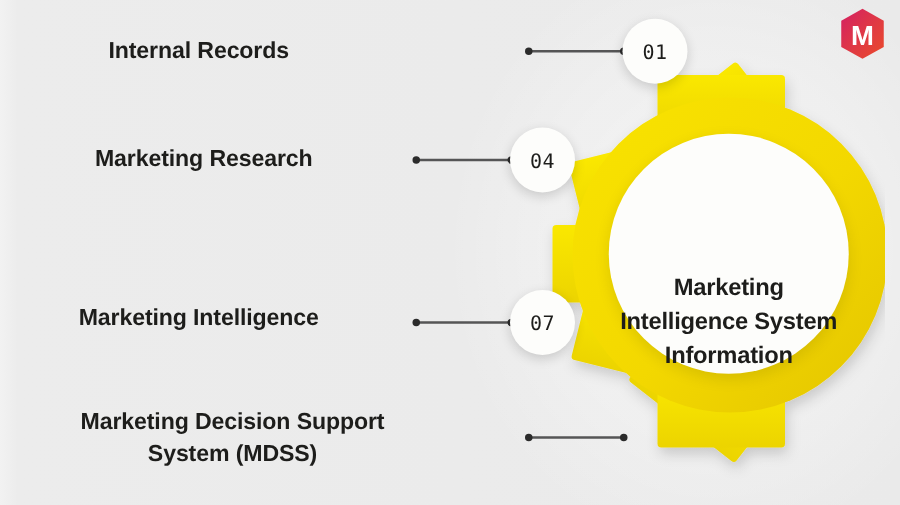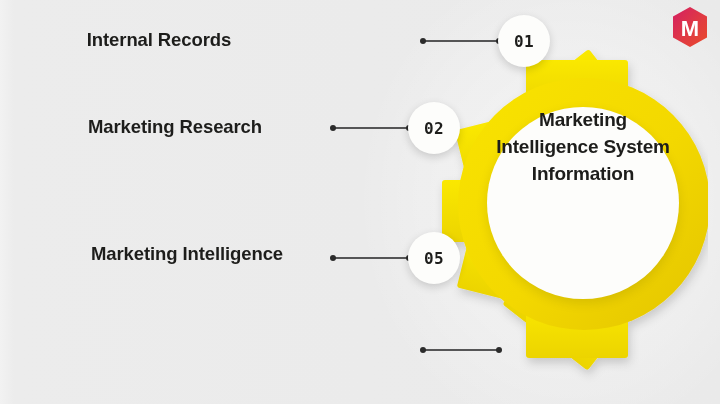--- a/index.html
+++ b/index.html
@@ -43,22 +43,22 @@
     position: absolute;
     color: #1d1d1b;
     font-size: 18.5px;
     font-weight: bold;
     letter-spacing: -0.1px;
     line-height: 1.32;
     white-space: nowrap;
     text-align: center;
   }
   .label.l1 { left: 0;   top: 28px;  width: 318px; }
-  .label.l2 { left: 16px;   top: 115px; width: 318px; }
-  .label.l3 { left: 0;   top: 242px; width: 318px; margin-left: 28px; }
+  .label.l2 { left: 4px;   top: 115px; width: 318px; }
+  .label.l3 { left: 0;   top: 242px; width: 318px; }
   .label.l4 {
     left: 0; top: 324px; width: 372px;
     white-space: normal;
     line-height: 1.38;
   }
 
   
   .connector {
     position: absolute;
     height: 2px;
@@ -96,21 +96,21 @@
   .center-disc {
     position: absolute;
     left: 487px;
     top: 107px;
     width: 192px;
     height: 192px;
     border-radius: 50%;
     background: #fdfdfb;
     box-shadow: 0 4px 12px rgba(0,0,0,0.10);
     display: flex;
-    align-items: flex-start;
+    align-items: flex-end;
     justify-content: center;
   }
   .center-title {
     color: #1d1d1b;
     font-size: 19px;
     font-weight: bold;
     line-height: 1.42;
     text-align: center;
     letter-spacing: -0.2px;
     width: 240px;
@@ -124,21 +124,21 @@
     width: 52px;
     height: 52px;
     border-radius: 50%;
     background: #fdfdfb;
     box-shadow: 0 3px 9px rgba(0,0,0,0.16);
     display: flex;
     align-items: center;
     justify-content: center;
     color: #1d1d1b;
     font-size: 16px;
-    font-weight: bold;
+    font-weight: normal;
     letter-spacing: 0.3px;
     font-family: "DejaVu Sans Mono", monospace;
   }
   .badge.b1 { left: 498px; top: 15px;  }
   .badge.b2 { left: 408px; top: 102px; }
   .badge.b3 { left: 408px; top: 232px; }
   .badge.b4 { left: 498px; top: 324px; }
 
   
   .logo {
@@ -205,29 +205,33 @@
 
   <div class="connector c1"></div>
   <div class="connector c2"></div>
   <div class="connector c3"></div>
   <div class="connector c4"></div>
 
   <div class="badge b1">
     <span>01</span>
   </div>
   <div class="badge b2">
-    <span>02</span>
+    <span>04</span>
   </div>
   <div class="badge b3">
-    <span>05</span>
+    <span>07</span>
   </div>
 
   <div class="label l1">Internal Records</div>
   <div class="label l2">Marketing Research</div>
   <div class="label l3">Marketing Intelligence</div>
+  <div class="label l4">
+    <div>Marketing Decision Support</div>
+    <div>System (MDSS)</div>
+  </div>
 
   <div class="logo">
     <svg width="42" height="44" viewBox="0 0 42 44" xmlns="http://www.w3.org/2000/svg">
       <defs>
         <linearGradient id="logoGrad" x1="0" y1="0" x2="1" y2="1">
           <stop offset="0%" stop-color="#d41f63"></stop>
           <stop offset="55%" stop-color="#e03a43"></stop>
           <stop offset="100%" stop-color="#ea4a2a"></stop>
         </linearGradient>
       </defs>

